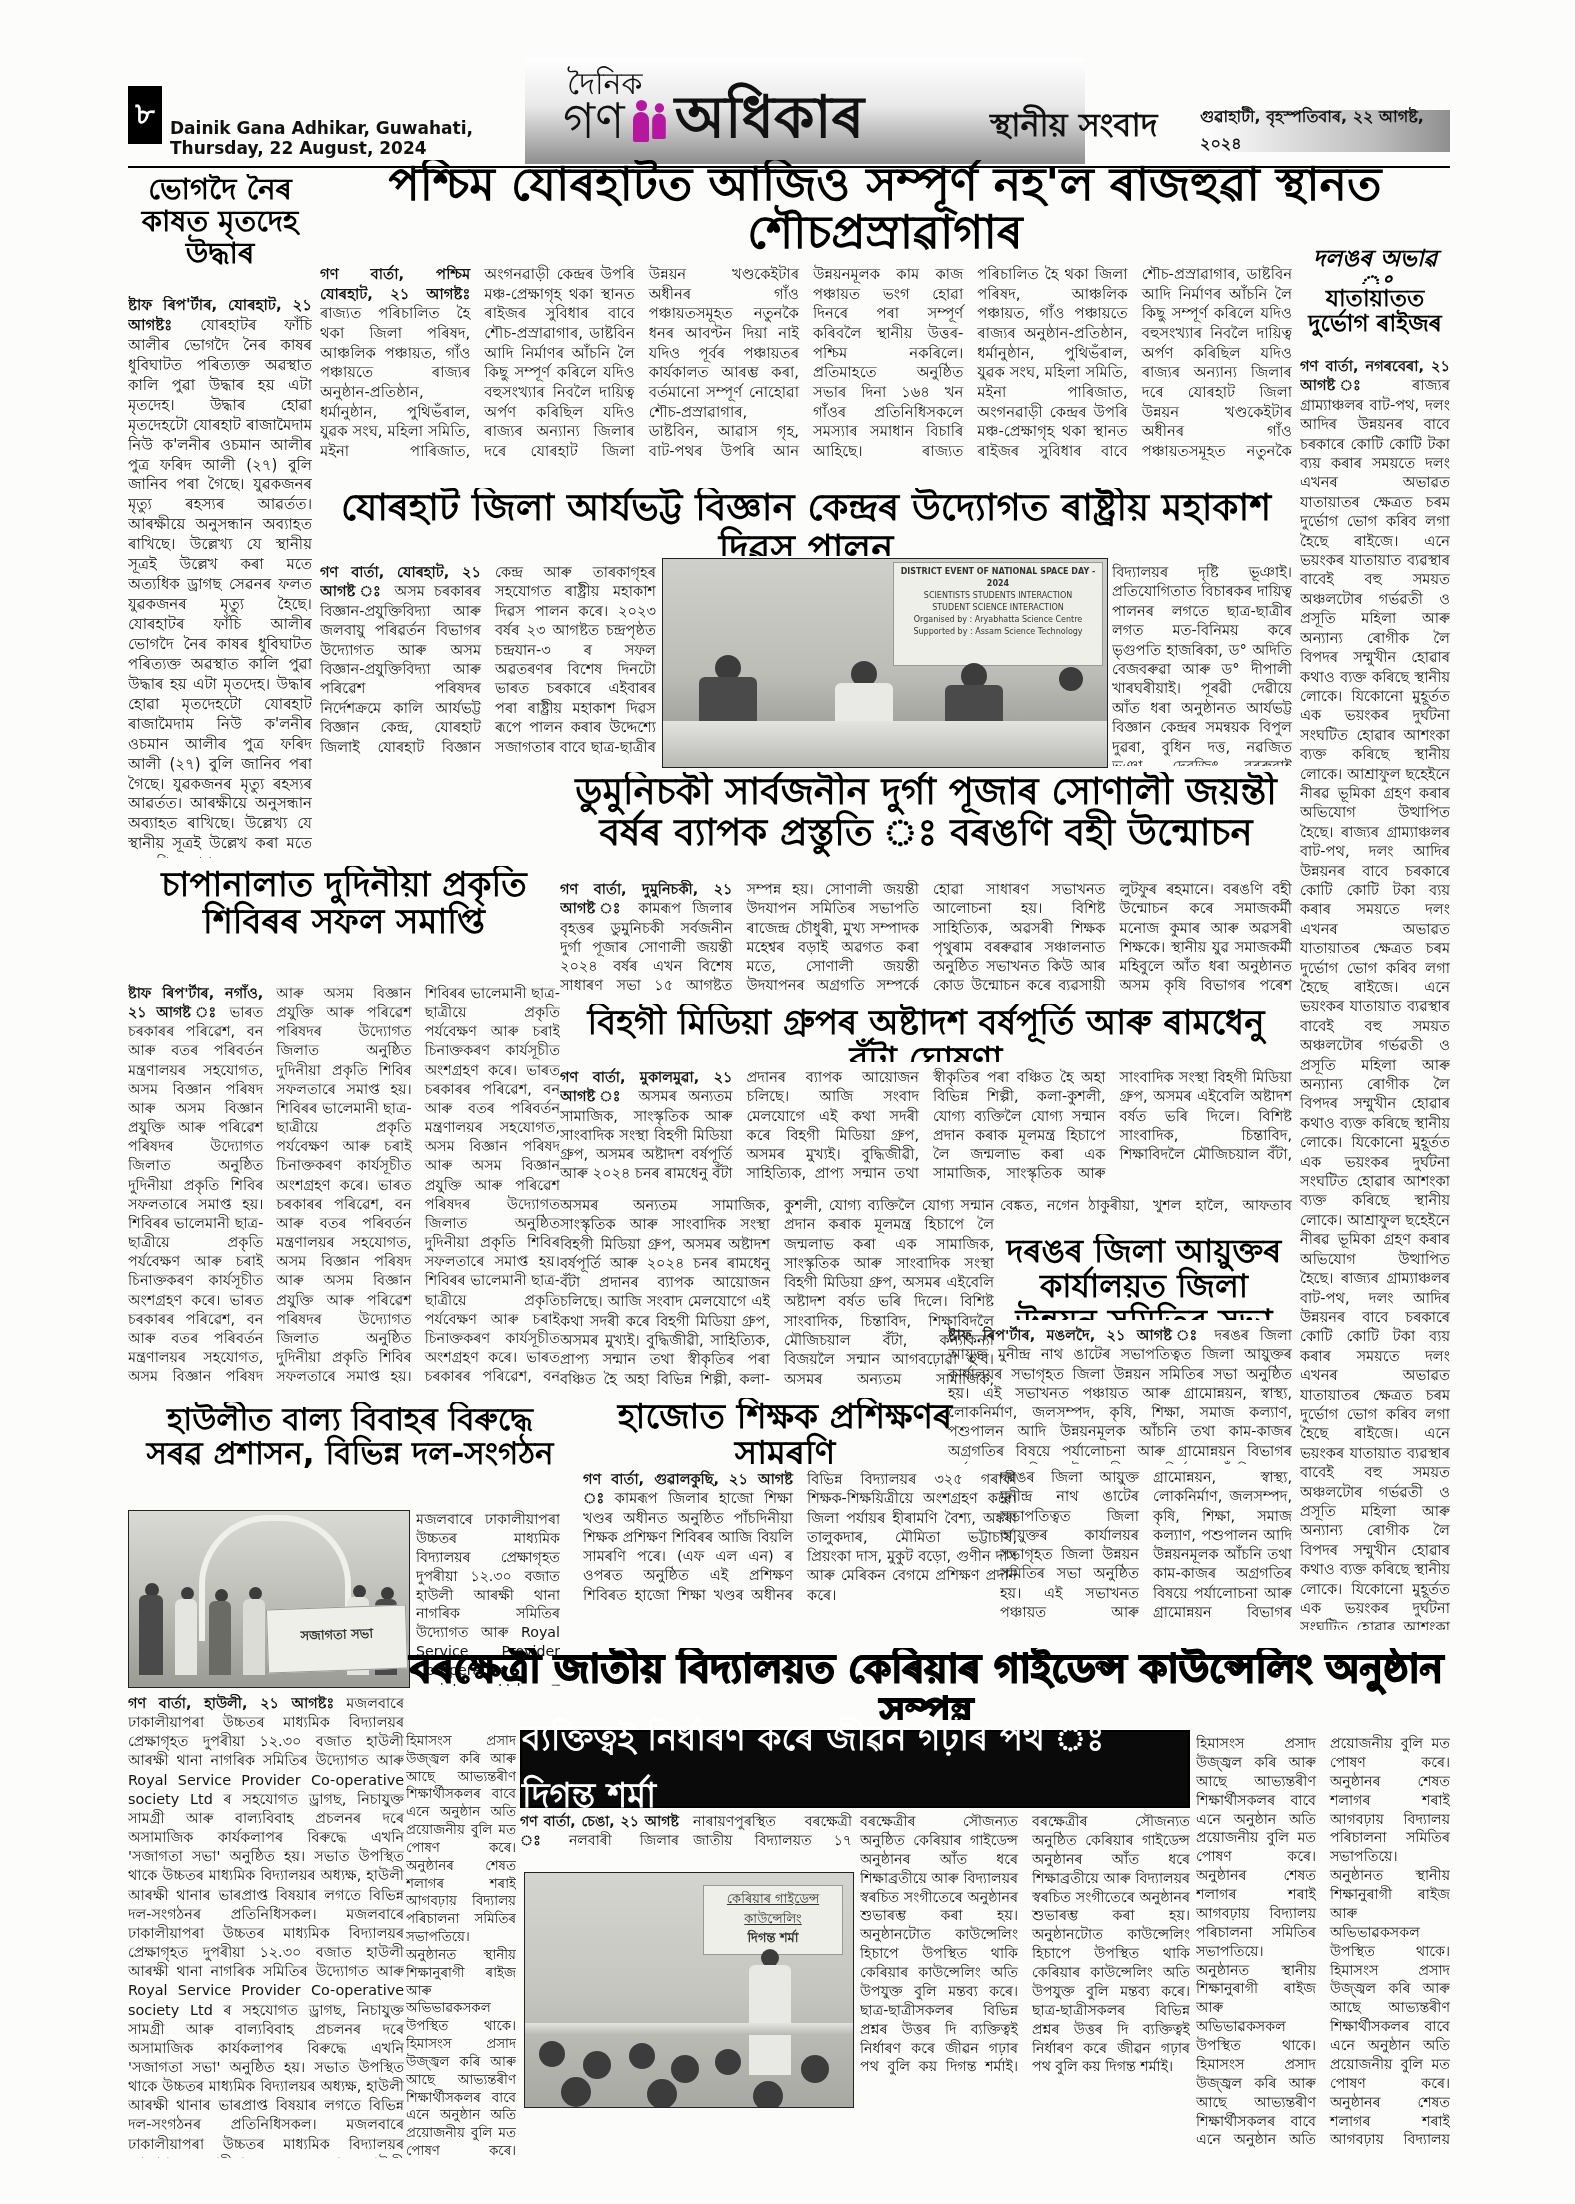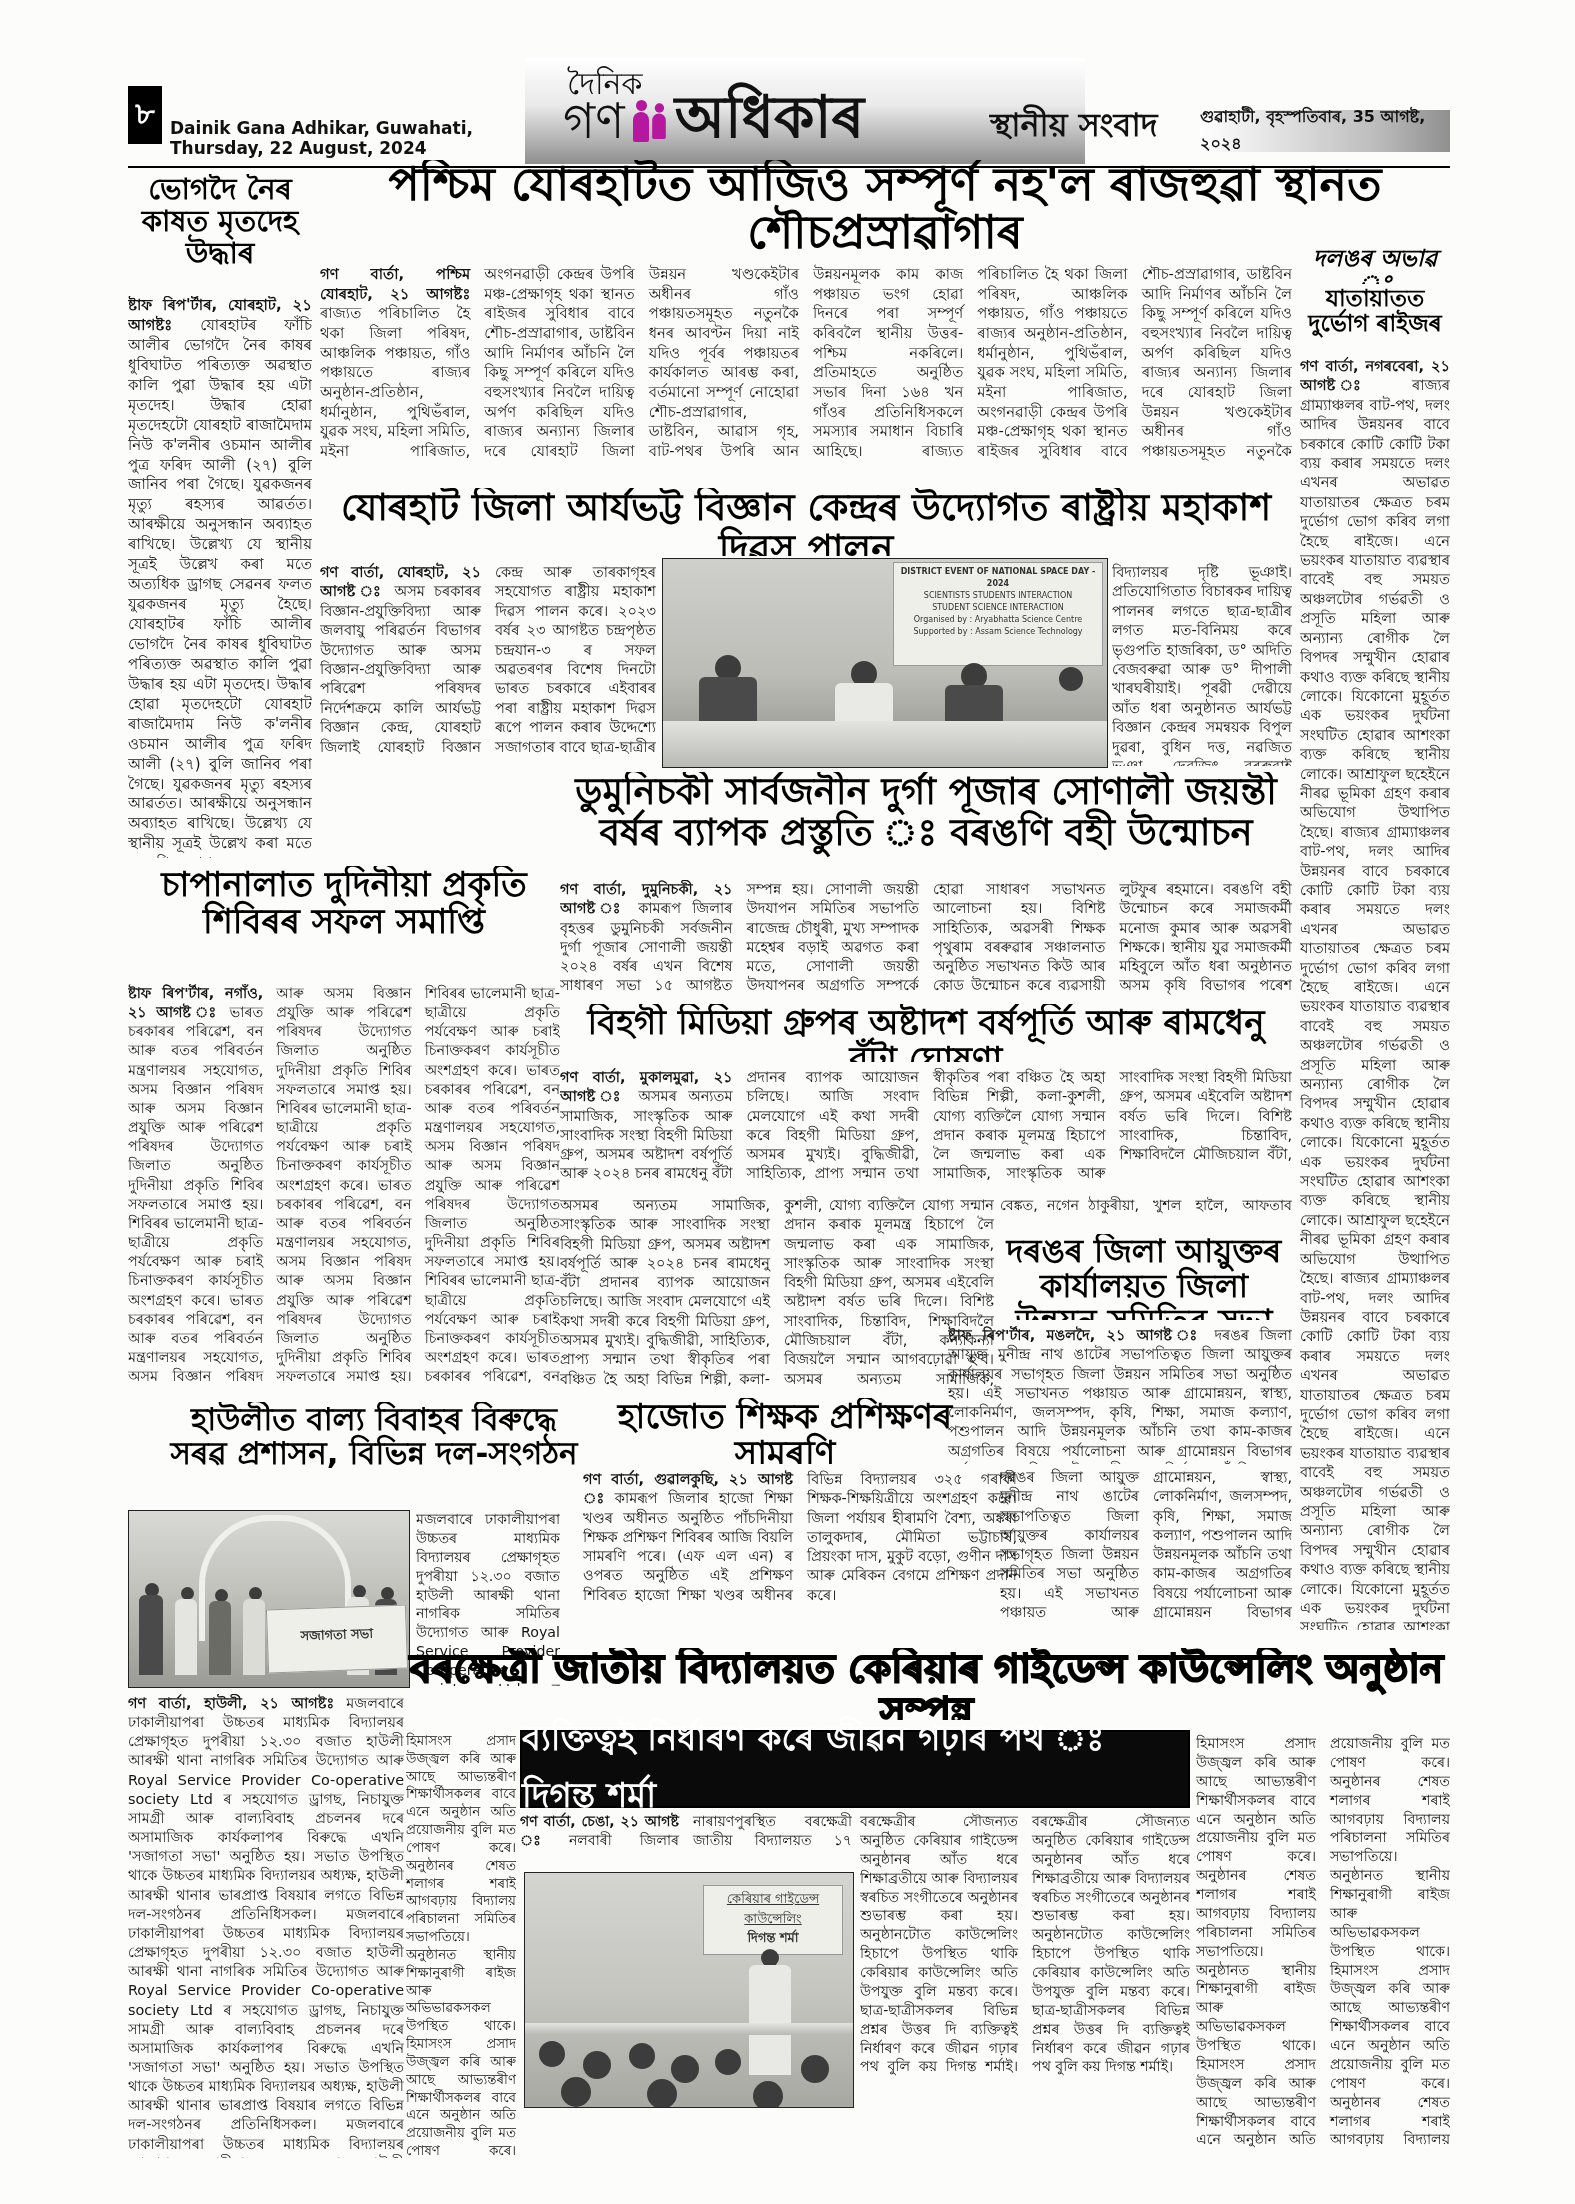--- a/index.html
+++ b/index.html
@@ -56,21 +56,21 @@
             <span class="head"></span>
             <span class="trunk"></span>
           </span>
       </span>
       <span style="font-size:58px;font-weight:bold;line-height:1;">অধিকাৰ</span>
     </div>
   </div>
 
   <div class="abs" style="left:990px;top:100px;width:210px;height:50px;font-size:32px;font-weight:bold;">স্থানীয় সংবাদ</div>
 
-  <div class="abs dateband" style="left:1200px;top:110px;width:250px;height:42px;font-size:16px;">গুৱাহাটী, বৃহস্পতিবাৰ, 35 আগষ্ট, ২০২৪</div>
+  <div class="abs dateband" style="left:1200px;top:110px;width:250px;height:42px;font-size:16px;">গুৱাহাটী, বৃহস্পতিবাৰ, ২২ আগষ্ট, ২০২৪</div>
 
   <div class="abs rule" style="left:128px;top:166px;width:1322px;height:0;"></div>
 
   <div class="abs hl" style="left:128px;top:174px;width:184px;height:116px;font-size:29px;">ভোগদৈ নৈৰ কাষত মৃতদেহ উদ্ধাৰ</div>
   <div class="abs bodytxt" style="left:128px;top:296px;width:184px;height:562px;font-size:15px;">
     <span class="byline">ষ্টাফ ৰিপ'ৰ্টাৰ, যোৰহাট, ২১ আগষ্টঃ</span>
     <span>যোৰহাটৰ ফাঁচি আলীৰ ভোগদৈ নৈৰ কাষৰ ধুবিঘাটত পৰিত্যক্ত অৱস্থাত কালি পুৱা উদ্ধাৰ হয় এটা মৃতদেহ। উদ্ধাৰ হোৱা মৃতদেহটো যোৰহাট ৰাজামৈদাম নিউ ক'লনীৰ ওচমান আলীৰ পুত্ৰ ফৰিদ আলী (২৭) বুলি জানিব পৰা গৈছে। যুৱকজনৰ মৃত্যু ৰহস্যৰ আৱৰ্তত। আৰক্ষীয়ে অনুসন্ধান অব্যাহত ৰাখিছে। উল্লেখ্য যে স্থানীয় সূত্ৰই উল্লেখ কৰা মতে অত্যধিক ড্ৰাগছ সেৱনৰ ফলত যুৱকজনৰ মৃত্যু হৈছে। যোৰহাটৰ ফাঁচি আলীৰ ভোগদৈ নৈৰ কাষৰ ধুবিঘাটত পৰিত্যক্ত অৱস্থাত কালি পুৱা উদ্ধাৰ হয় এটা মৃতদেহ। উদ্ধাৰ হোৱা মৃতদেহটো যোৰহাট ৰাজামৈদাম নিউ ক'লনীৰ ওচমান আলীৰ পুত্ৰ ফৰিদ আলী (২৭) বুলি জানিব পৰা গৈছে। যুৱকজনৰ মৃত্যু ৰহস্যৰ আৱৰ্তত। আৰক্ষীয়ে অনুসন্ধান অব্যাহত ৰাখিছে। উল্লেখ্য যে স্থানীয় সূত্ৰই উল্লেখ কৰা মতে অত্যধিক ড্ৰাগছ সেৱনৰ ফলত যুৱকজনৰ মৃত্যু হৈছে।</span>
   </div>
 
   <div class="abs hl" style="left:320px;top:160px;width:1130px;height:96px;font-size:46px;line-height:1.05;">পশ্চিম যোৰহাটত আজিও সম্পূৰ্ণ নহ'ল ৰাজহুৱা স্থানত শৌচপ্ৰস্ৰাৱাগাৰ</div>
@@ -142,21 +142,21 @@
     <span>দৰঙৰ জিলা আয়ুক্ত মুনীন্দ্ৰ নাথ ঙাটেৰ সভাপতিত্বত জিলা আয়ুক্তৰ কাৰ্যালয়ৰ সভাগৃহত জিলা উন্নয়ন সমিতিৰ সভা অনুষ্ঠিত হয়। এই সভাখনত পঞ্চায়ত আৰু গ্ৰামোন্নয়ন, স্বাস্থ্য, লোকনিৰ্মাণ, জলসম্পদ, কৃষি, শিক্ষা, সমাজ কল্যাণ, পশুপালন আদি উন্নয়নমূলক আঁচনি তথা কাম-কাজৰ অগ্ৰগতিৰ বিষয়ে পৰ্যালোচনা আৰু গ্ৰামোন্নয়ন বিভাগৰ পৰ্যালোচনাত বিভাগটোৰ অধীনত গৃহনিৰ্মাণৰ আঁচনিৰ কাম-কাজৰ অগ্ৰগতিৰ বিষয়ে বিস্তাৰিতভাৱে আলোচনা হয়। লোকনিৰ্মাণ (গৃহ) বিভাগৰ অধীনত দৰং জিলাত নিৰ্মাণ চলি থকা আঁচনিসমূহ নিৰ্ধাৰিত সময়ত সম্পূৰ্ণ কৰিবলৈ নিৰ্দেশ দিয়া হয়।</span>
   </div>
   <div class="abs bodytxt cols2" style="left:1000px;top:1468px;width:292px;height:162px;font-size:14.5px;">দৰঙৰ জিলা আয়ুক্ত মুনীন্দ্ৰ নাথ ঙাটেৰ সভাপতিত্বত জিলা আয়ুক্তৰ কাৰ্যালয়ৰ সভাগৃহত জিলা উন্নয়ন সমিতিৰ সভা অনুষ্ঠিত হয়। এই সভাখনত পঞ্চায়ত আৰু গ্ৰামোন্নয়ন, স্বাস্থ্য, লোকনিৰ্মাণ, জলসম্পদ, কৃষি, শিক্ষা, সমাজ কল্যাণ, পশুপালন আদি উন্নয়নমূলক আঁচনি তথা কাম-কাজৰ অগ্ৰগতিৰ বিষয়ে পৰ্যালোচনা আৰু গ্ৰামোন্নয়ন বিভাগৰ পৰ্যালোচনাত বিভাগটোৰ অধীনত গৃহনিৰ্মাণৰ আঁচনিৰ কাম-কাজৰ অগ্ৰগতিৰ বিষয়ে বিস্তাৰিতভাৱে আলোচনা হয়। লোকনিৰ্মাণ (গৃহ) বিভাগৰ অধীনত দৰং জিলাত নিৰ্মাণ চলি থকা আঁচনিসমূহ নিৰ্ধাৰিত সময়ত সম্পূৰ্ণ কৰিবলৈ নিৰ্দেশ দিয়া হয়।</div>
 
   <div class="abs hl" style="left:575px;top:1398px;width:420px;height:66px;font-size:34px;">হাজোত শিক্ষক প্ৰশিক্ষণৰ সামৰণি</div>
   <div class="abs bodytxt cols2" style="left:583px;top:1470px;width:434px;height:162px;font-size:14.5px;">
     <span class="byline">গণ বাৰ্তা, গুৱালকুছি, ২১ আগষ্ট ঃ</span>
     <span>কামৰূপ জিলাৰ হাজো শিক্ষা খণ্ডৰ অধীনত অনুষ্ঠিত পাঁচদিনীয়া শিক্ষক প্ৰশিক্ষণ শিবিৰৰ আজি বিয়লি সামৰণি পৰে। (এফ এল এন) ৰ ওপৰত অনুষ্ঠিত এই প্ৰশিক্ষণ শিবিৰত হাজো শিক্ষা খণ্ডৰ অধীনৰ বিভিন্ন বিদ্যালয়ৰ ৩২৫ গৰাকী শিক্ষক-শিক্ষয়িত্ৰীয়ে অংশগ্ৰহণ কৰে। জিলা পৰ্যায়ৰ হীৰামণি বৈশ্য, অঙ্কৰা তালুকদাৰ, মৌমিতা ভট্টাচাৰ্য, প্ৰিয়ংকা দাস, মুকুট বড়ো, গুণীন দাস আৰু মেৰিকন বেগমে প্ৰশিক্ষণ প্ৰদান কৰে।</span>
   </div>
 
-  <div class="abs hl" style="left:140px;top:1402px;width:420px;height:104px;font-size:31px;margin-left:24px;">হাউলীত বাল্য বিবাহৰ বিৰুদ্ধে সৰৱ প্ৰশাসন, বিভিন্ন দল-সংগঠন</div>
+  <div class="abs hl" style="left:140px;top:1402px;width:420px;height:104px;font-size:31px;">হাউলীত বাল্য বিবাহৰ বিৰুদ্ধে সৰৱ প্ৰশাসন, বিভিন্ন দল-সংগঠন</div>
 
   <div class="photo" style="left:128px;top:1510px;width:280px;height:176px;background:linear-gradient(to bottom,#d9d9d5 0%,#c2c2bd 45%,#9b9b95 100%);">
     <div style="position:absolute;left:70px;top:4px;width:140px;height:120px;border:6px solid #efefeb;border-bottom:none;border-radius:70px 70px 0 0;"></div>
     <div class="head-dot" style="left:16px;top:72px;width:14px;height:14px;"></div>
     <div class="fig" style="left:10px;top:84px;width:24px;height:80px;"></div>
     <div class="head-dot" style="left:52px;top:76px;width:13px;height:13px;"></div>
     <div class="fig" style="left:46px;top:88px;width:22px;height:76px;background:#e4e4e0;"></div>
     <div class="head-dot" style="left:86px;top:78px;width:13px;height:13px;"></div>
     <div class="fig" style="left:80px;top:90px;width:22px;height:74px;background:#6b6b66;"></div>
     <div class="head-dot" style="left:120px;top:76px;width:13px;height:13px;"></div>

